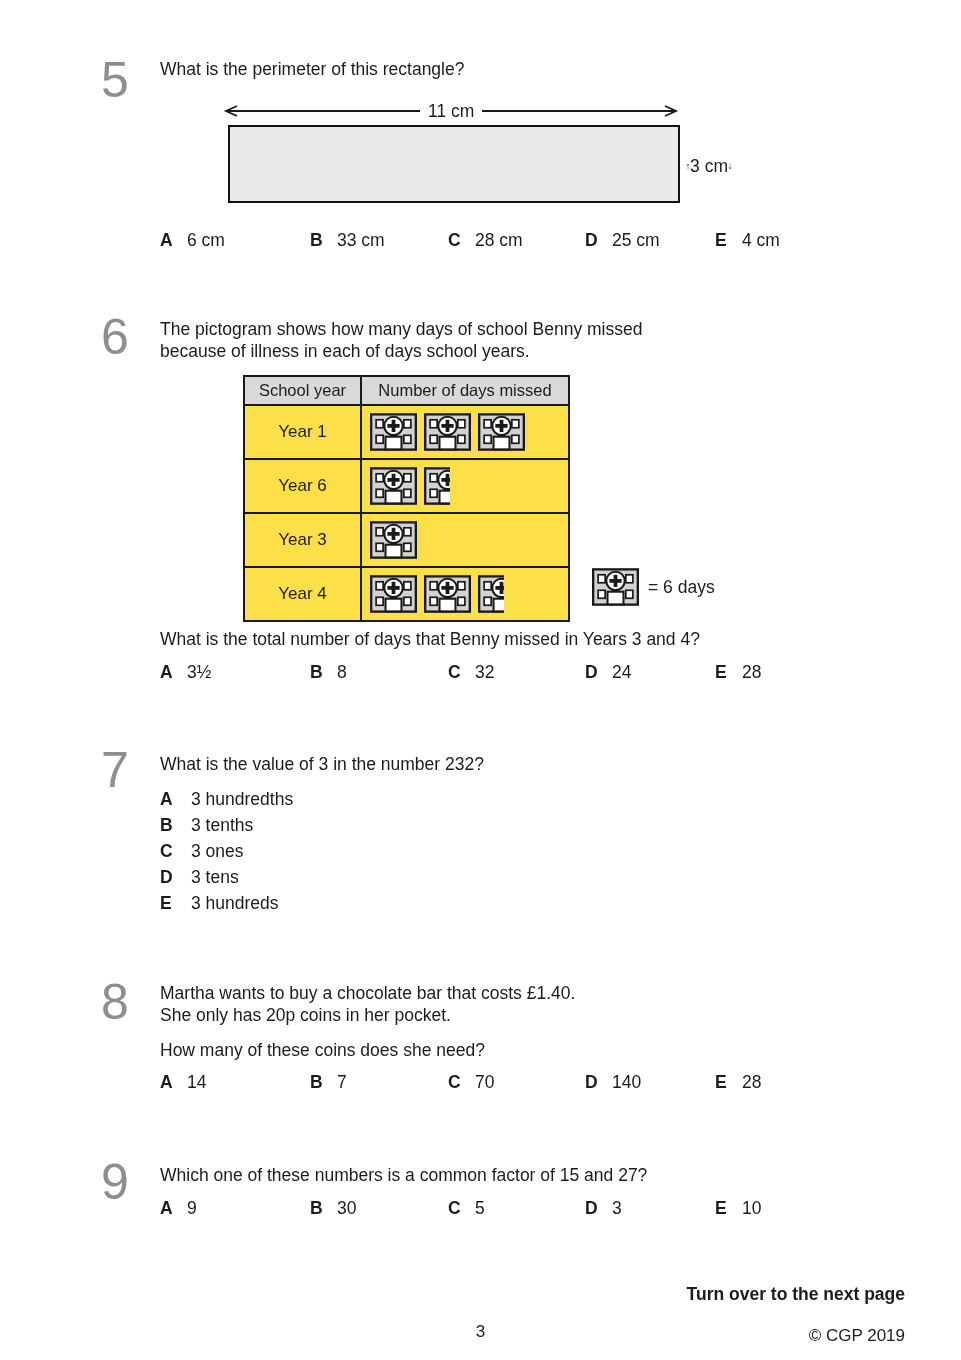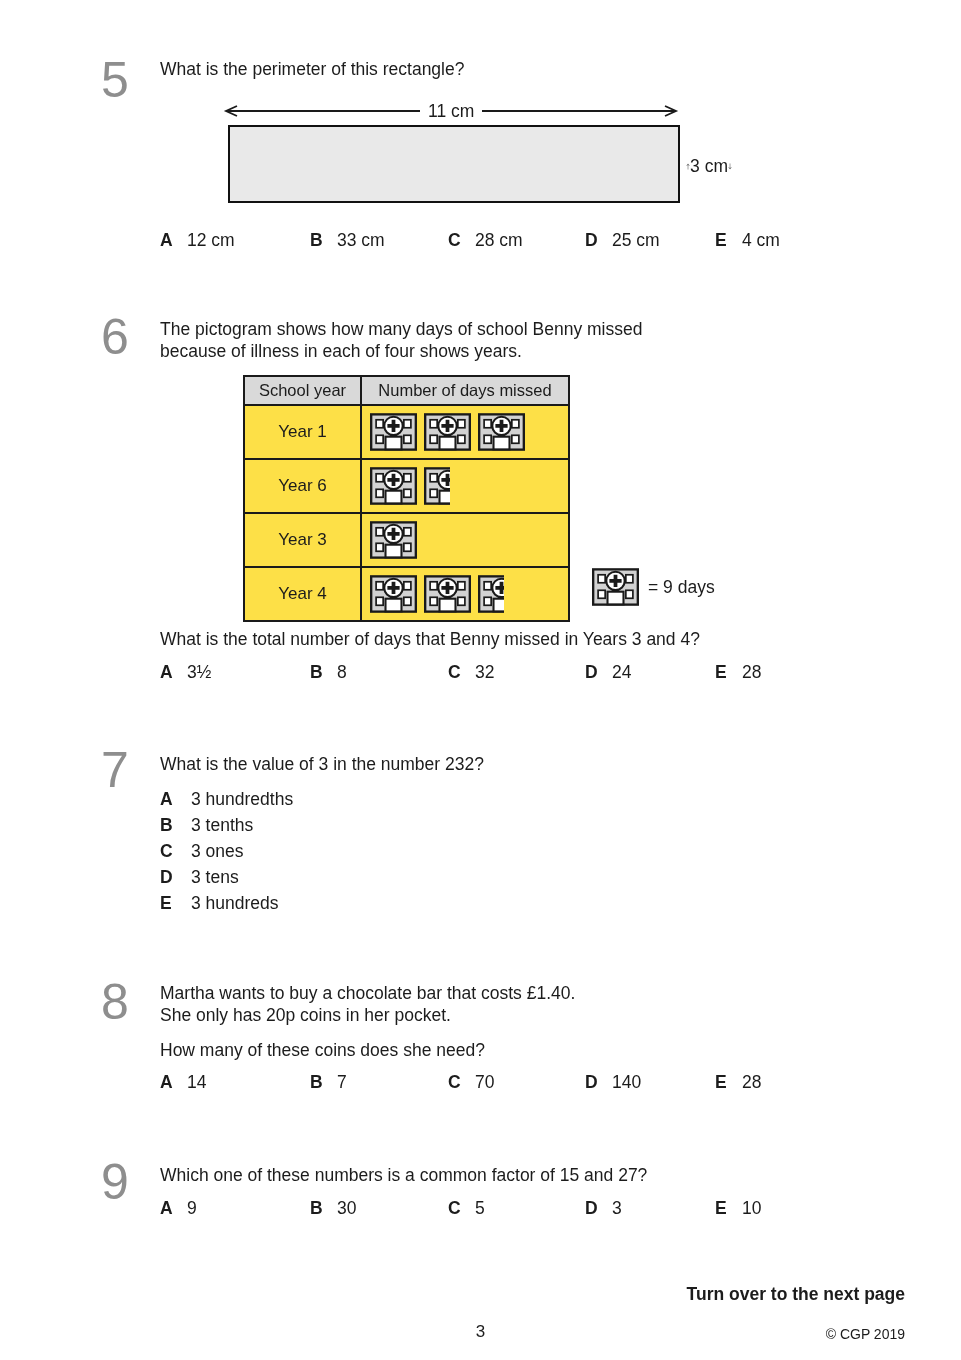--- a/index.html
+++ b/index.html
@@ -89,21 +89,21 @@
 
   
   .turn-over {
     position: absolute;
     right: 56px; top: 1284px;
     font-size: 17.5px; font-weight: 700;
     white-space: nowrap;
   }
   .footer-left  { position: absolute; left: 55px;  top: 1370px; font-size: 12.5px; }
   .footer-page  { position: absolute; left: 0; right: 0; top: 1322px; text-align: center; font-size: 17px; }
-  .footer-right { position: absolute; right: 56px; top: 1326px; font-size: 14px; }
+  .footer-right { position: absolute; right: 56px; top: 1326px; font-size: 17px; }
 
   svg { display: block; }
 </style>
 </head>
 <body>
 
 <div class="page">
 
   <div class="qnum" style="top:55px">5</div>
   <p class="qtext" style="top:58px">What is the perimeter of this rectangle?</p>
@@ -128,31 +128,31 @@
       <line x1="9" y1="2" x2="9" y2="27" stroke="#1a1a1a" stroke-width="1.8"></line>
     </svg>
     <span class="dim-label">3 cm</span>
     <svg width="18" height="27" viewBox="0 0 18 27">
       <line x1="9" y1="0" x2="9" y2="25" stroke="#1a1a1a" stroke-width="1.8"></line>
       <path d="M3 16 L9 25 L15 16" fill="none" stroke="#1a1a1a" stroke-width="1.8"></path>
     </svg>
   </div>
 
   <div class="options-row" style="top:230px" id="q5-options">
-      <div class="option" style="left: 0px;"><span class="opt-letter">A</span><span class="opt-value">12 cm</span></div>
+      <div class="option" style="left: 0px;"><span class="opt-letter">A</span><span class="opt-value">6 cm</span></div>
       <div class="option" style="left: 150px;"><span class="opt-letter">B</span><span class="opt-value">33 cm</span></div>
       <div class="option" style="left: 288px;"><span class="opt-letter">C</span><span class="opt-value">28 cm</span></div>
       <div class="option" style="left: 425px;"><span class="opt-letter">D</span><span class="opt-value">25 cm</span></div>
       <div class="option" style="left: 555px;"><span class="opt-letter">E</span><span class="opt-value">4 cm</span></div>
     </div>
 
   <div class="qnum" style="top:312px">6</div>
   <p class="qtext" style="top:318px">
     <span>The pictogram shows how many days of school Benny missed</span><br>
-    <span>because of illness in each of four shows years.</span>
+    <span>because of illness in each of days school years.</span>
   </p>
 
   <div class="picto-wrap">
     <table class="picto">
       <colgroup>
           <col class="col-year">
           <col class="col-icons">
         </colgroup>
       <thead>
         <tr>
@@ -301,21 +301,21 @@
             <rect x="6.5" y="7" width="7.5" height="8.5" fill="#fff" stroke="#1a1a1a" stroke-width="1.8"></rect>
             <rect x="6.5" y="23.5" width="7.5" height="8.5" fill="#fff" stroke="#1a1a1a" stroke-width="1.8"></rect>
             <rect x="36" y="7" width="7.5" height="8.5" fill="#fff" stroke="#1a1a1a" stroke-width="1.8"></rect>
             <rect x="36" y="23.5" width="7.5" height="8.5" fill="#fff" stroke="#1a1a1a" stroke-width="1.8"></rect>
             <circle cx="25" cy="13.5" r="9.8" fill="#fff" stroke="#1a1a1a" stroke-width="2.2"></circle>
             <rect x="18.5" y="11.5" width="13" height="4" fill="#1a1a1a"></rect>
             <rect x="23" y="7" width="4" height="13" fill="#1a1a1a"></rect>
             <rect x="16.5" y="25" width="17" height="13.5" fill="#fff" stroke="#1a1a1a" stroke-width="2.2"></rect>
           </svg>
         </span>
-      <span class="key-label">= 9 days</span>
+      <span class="key-label">= 6 days</span>
     </div>
   </div>
 
   <p class="qtext" style="top:628px">What is the total number of days that Benny missed in Years 3 and 4?</p>
   <div class="options-row" style="top:662px" id="q6-options">
       <div class="option" style="left: 0px;"><span class="opt-letter">A</span><span class="opt-value">3½</span></div>
       <div class="option" style="left: 150px;"><span class="opt-letter">B</span><span class="opt-value">8</span></div>
       <div class="option" style="left: 288px;"><span class="opt-letter">C</span><span class="opt-value">32</span></div>
       <div class="option" style="left: 425px;"><span class="opt-letter">D</span><span class="opt-value">24</span></div>
       <div class="option" style="left: 555px;"><span class="opt-letter">E</span><span class="opt-value">28</span></div>

